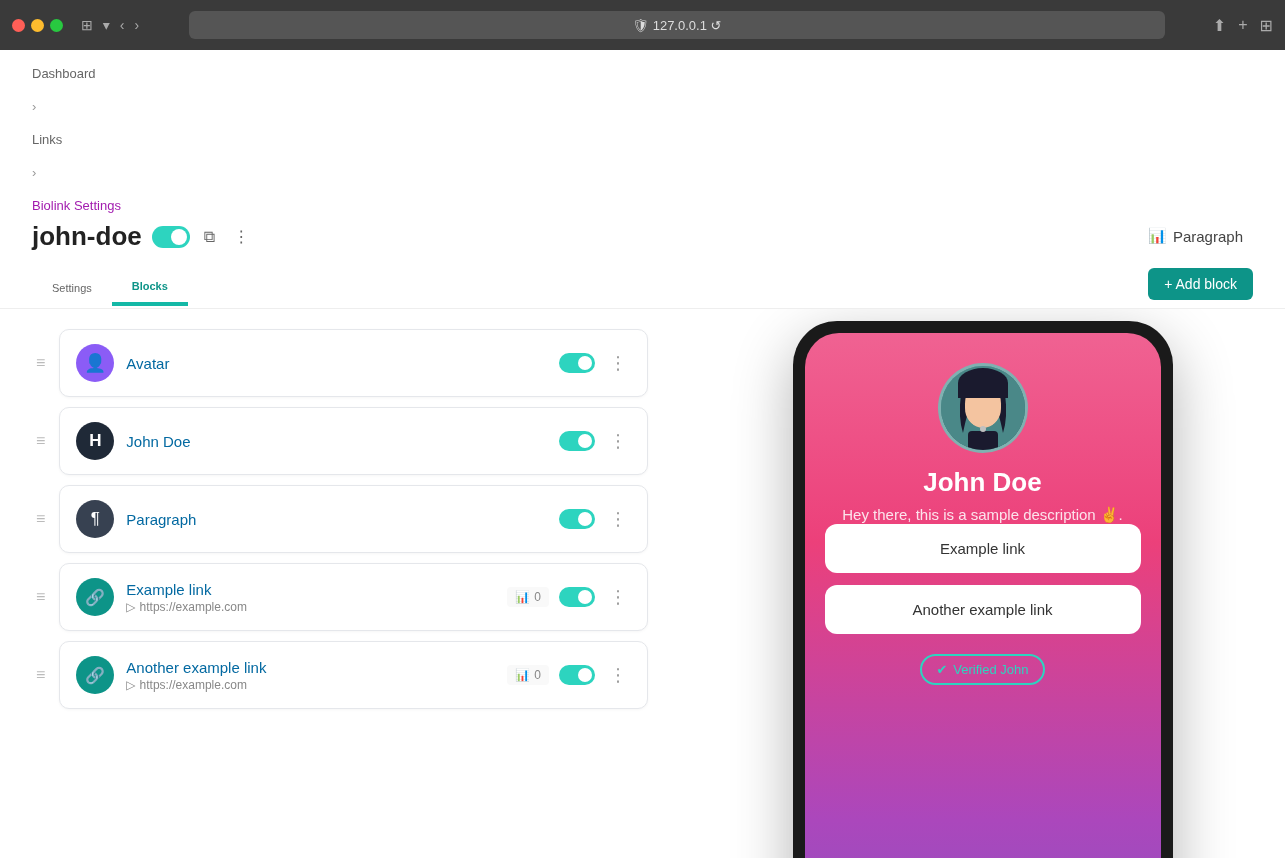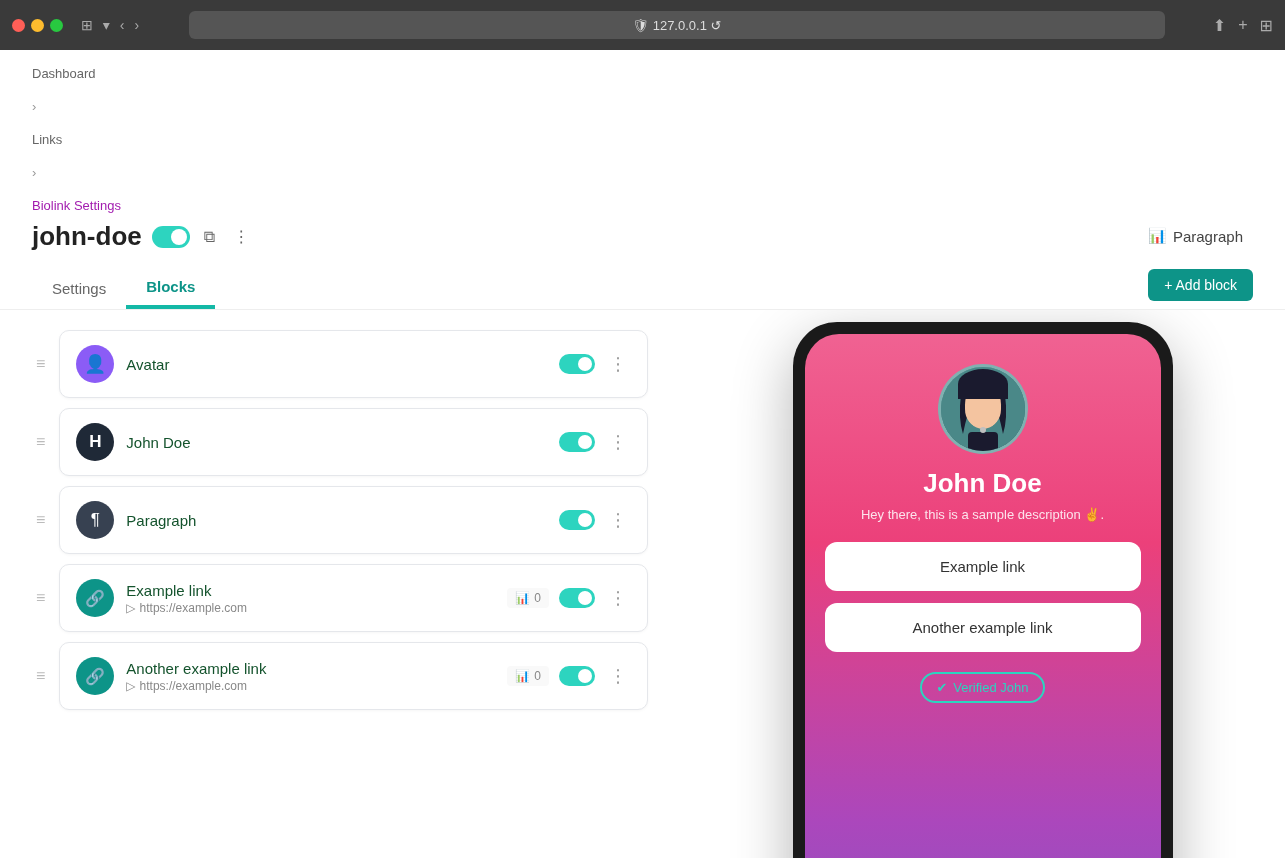--- a/index.html
+++ b/index.html
@@ -94,21 +94,21 @@
     
     .tabs-row {
       padding: 16px 32px 0;
       display: flex; align-items: center; justify-content: space-between;
       border-bottom: 1px solid #eee;
       margin-bottom: 0;
     }
     .tabs { display: flex; gap: 0; }
     .tab {
       padding: 10px 20px;
-      font-size: 15px;
+      font-size: 11px;
       cursor: pointer;
       border-bottom: 3px solid transparent;
       color: #666;
       background: none; border: none;
     }
     .tab.active {
       color: #0d9488;
       border-bottom: 4px solid #14b8a6;
       font-weight: 600;
     }
@@ -172,21 +172,21 @@
       font-size: 18px;
       color: white;
       flex-shrink: 0;
     }
     .block-icon-purple { background: #8b5cf6; }
     .block-icon-dark { background: #1f2937; }
     .block-icon-darkgray { background: #374151; }
     .block-icon-teal { background: #0d9488; }
 
     .block-info { flex: 1; }
-    .block-title { font-size: 15px; font-weight: 500; color: #14532d; }
+    .block-title { font-size: 15px; font-weight: 500; color: #0369a1; }
     .block-url { font-size: 12px; color: #888; display: flex; align-items: center; gap: 4px; margin-top: 2px; }
 
     .block-actions { display: flex; align-items: center; gap: 10px; }
     .stats-count { display: flex; align-items: center; gap: 4px; font-size: 12px; color: #888; background: #f9f9f9; padding: 3px 8px; border-radius: 4px; }
 
     .toggle-sm {
       width: 36px; height: 20px;
       background: #2dd4bf;
       border-radius: 10px;
       position: relative;
@@ -261,22 +261,22 @@
       background: #1a1a2e;
       border-radius: 50% 50% 0 0;
       top: 5px; left: 20px;
     }
 
     .phone-name {
       font-size: 26px; font-weight: 700;
       color: white; margin-bottom: 8px;
     }
     .phone-desc {
-      font-size: 13px; color: rgba(255,255,255,0.85);
-      text-align: center; margin-bottom: 20px;
+      font-size: 15px; color: rgba(255,255,255,0.85);
+      text-align: center; 
     }
     .phone-link-btn {
       width: 100%;
       background: white;
       border: none;
       border-radius: 12px;
       padding: 16px;
       font-size: 15px;
       font-weight: 500;
       color: #333;

